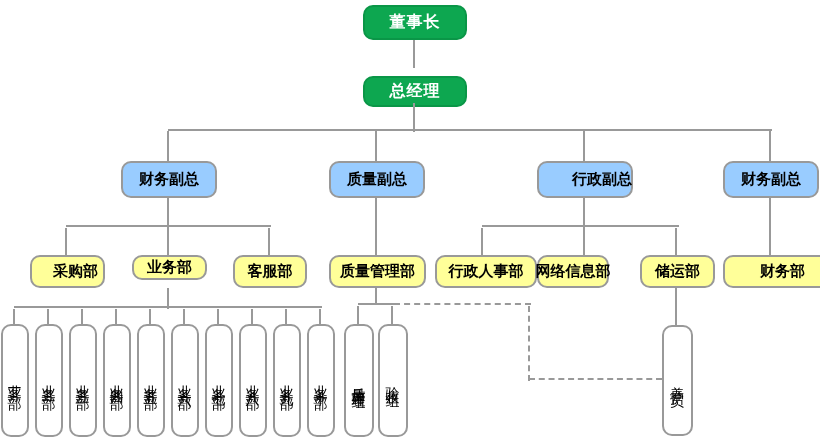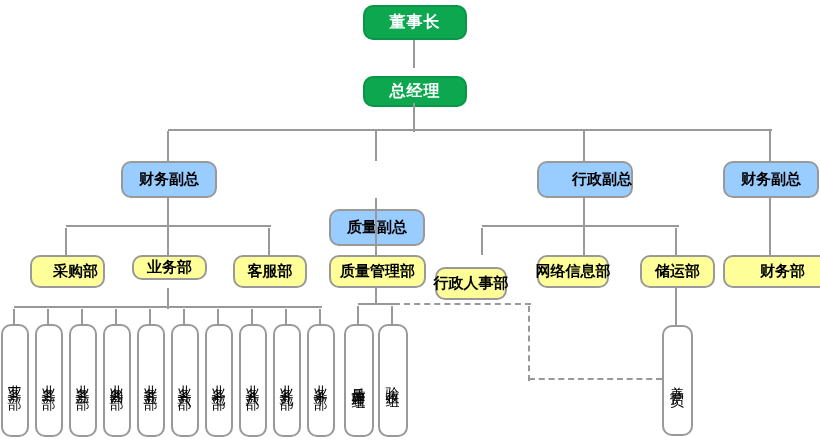--- a/index.html
+++ b/index.html
@@ -29,29 +29,29 @@
 </style>
 </head>
 <body>
 
 <div class="canvas">
 
   <div class="box green" style="left:363px;top:5px;width:104px;height:35px;">董事长</div>
   <div class="box green" style="left:363px;top:76px;width:104px;height:31px;">总经理</div>
 
   <div class="box blue" style="left:121px;top:161px;width:96px;height:37px;">财务副总</div>
-  <div class="box blue" style="left:329px;top:161px;width:96px;height:37px;margin-top:48px;">质量副总</div>
+  <div class="box blue" style="left:329px;top:161px;width:96px;height:37px;">质量副总</div>
   <div class="box blue" style="left:537px;top:161px;width:96px;height:37px;padding-left:34px;">行政副总</div>
   <div class="box blue" style="left:723px;top:161px;width:96px;height:37px;">财务副总</div>
 
   <div class="box yellow" style="left:30px;top:255px;width:75px;height:33px;padding-left:16px;">采购部</div>
   <div class="box yellow" style="left:132px;top:255px;width:75px;height:25px;">业务部</div>
   <div class="box yellow" style="left:233px;top:255px;width:74px;height:33px;">客服部</div>
   <div class="box yellow" style="left:329px;top:255px;width:97px;height:33px;">质量管理部</div>
-  <div class="box yellow" style="left:435px;top:267px;width:72px;height:33px;">行政人事部</div>
+  <div class="box yellow" style="left:435px;top:255px;width:102px;height:33px;">行政人事部</div>
   <div class="box yellow" style="left:537px;top:255px;width:72px;height:33px;">网络信息部</div>
   <div class="box yellow" style="left:640px;top:255px;width:75px;height:33px;">储运部</div>
   <div class="box yellow" style="left:723px;top:255px;width:119px;height:33px;">财务部</div>
 
   <div class="box vbox" style="left:1px;top:324px;width:28px;height:113px;">业务一部</div>
   <div class="box vbox" style="left:35px;top:324px;width:28px;height:113px;">业务二部</div>
   <div class="box vbox" style="left:69px;top:324px;width:28px;height:113px;">业务三部</div>
   <div class="box vbox" style="left:103px;top:324px;width:28px;height:113px;">业务四部</div>
   <div class="box vbox" style="left:137px;top:324px;width:28px;height:113px;">业务五部</div>
   <div class="box vbox" style="left:171px;top:324px;width:28px;height:113px;">业务六部</div>

